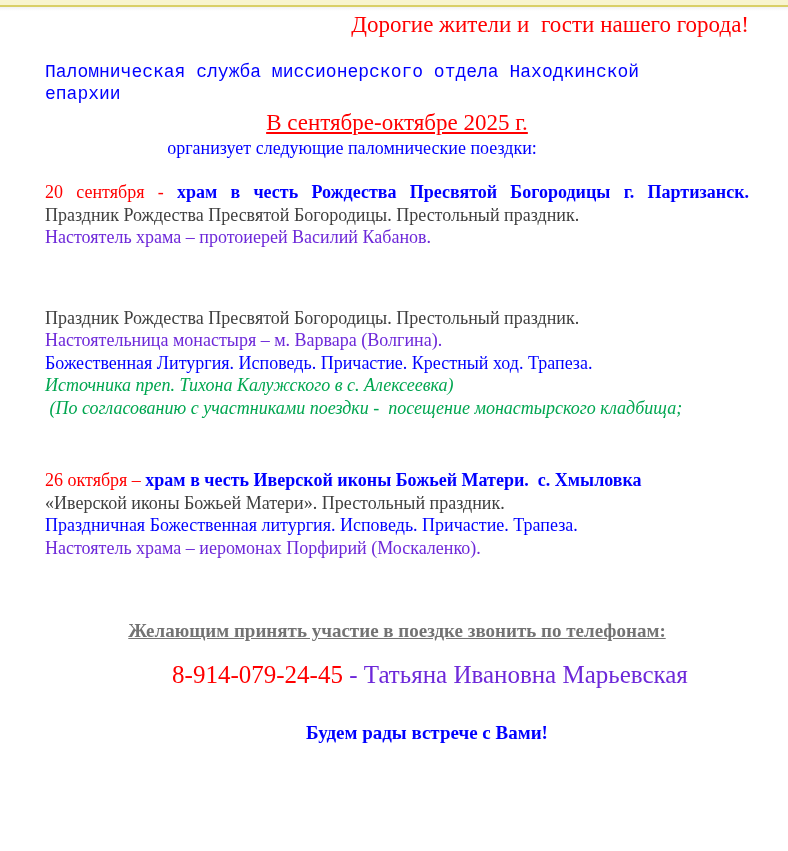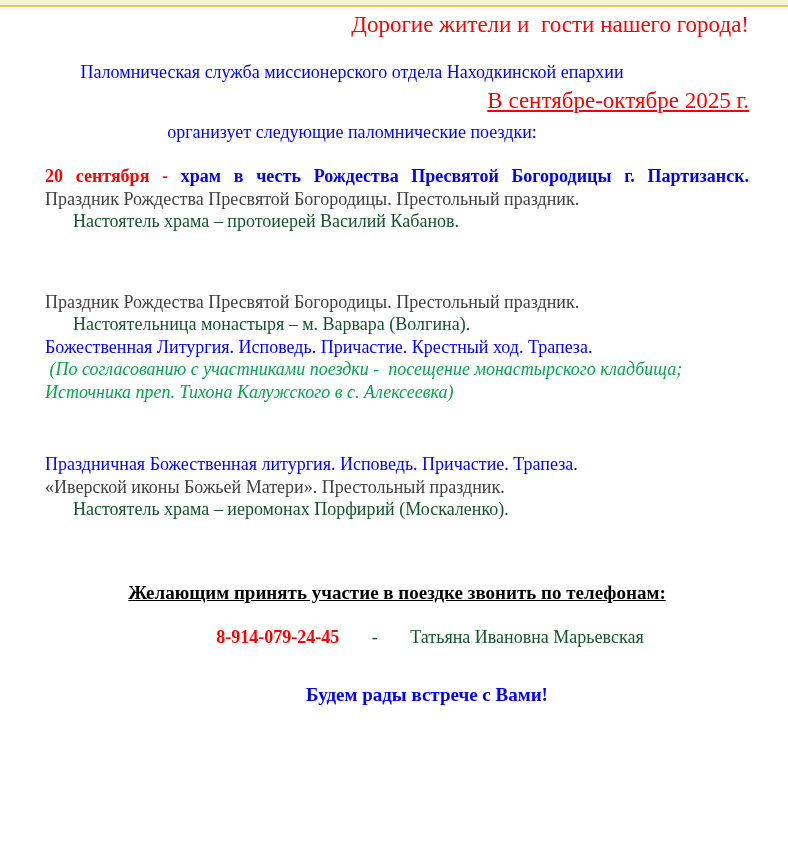--- a/index.html
+++ b/index.html
@@ -21,55 +21,56 @@
     background: linear-gradient(#f1f1f4, #ffffff);
   }
   .content {
     padding: 0 39px 0 45px;
   }
   p { margin: 0; white-space: pre-wrap; }
 
   
   .red { color: #404040; }
   .blue { color: #0000ff; }
-  .green { color: #14532d; margin-left: 28px; }
-  .red-bold { color: #ff0000; font-weight: bold; }
+  .green { color: #6d28d9; }
+  .red-bold { color: #ff0000; font-weight: normal; }
   .blue-bold { color: #0000ff; font-weight: bold; }
   .green-italic { color: #00a650; font-style: italic; }
   .blue-bold-underline { color: #0000ff; font-weight: bold; text-decoration: underline; }
 
   
   .greeting {
     text-align: right;
     color: #ff0000;
     font-size: 23px;
     line-height: 28px;
   }
   .org {
-    text-align: center;
+    text-align: left;
     color: #0000ff;
     font-size: 18px;
     line-height: 22px;
     margin-top: 22px;
     padding-right: 90px;
+    font-family: Liberation Mono, monospace;
   }
   .period {
-    text-align: right;
+    text-align: center;
     color: #ff0000;
     font-size: 23px;
     line-height: 28px;
     margin-top: 4px;
     text-decoration: underline;
   }
   .intro {
     text-align: center;
     color: #0000ff;
     font-size: 18px;
     line-height: 22px;
-    margin-top: 6px;
+    margin-top: 0;
     padding-right: 90px;
   }
 
   
   #trips { margin-top: 22px; }
   .trip:nth-child(2) { margin-top: 58px; }
   .trip:nth-child(3) { margin-top: 50px; }
   .line {
     font-size: 18px;
     line-height: 22.5px;
@@ -77,30 +78,30 @@
   .title-line { font-weight: bold; }
   .justify-last {
     text-align: justify;
     text-align-last: justify;
   }
 
   
   .phones-heading {
     text-align: center;
     margin-top: 60px;
-    color: #000000;
+    color: #737373;
     font-weight: bold;
     text-decoration: underline;
     font-size: 19px;
     line-height: 24px;
   }
   .phone-line {
     text-align: center;
     margin-top: 20px;
-    font-size: 18px;
+    font-size: 25px;
     line-height: 24px;
     padding-left: 66px;
   }
   .closing {
     text-align: center;
     margin-top: 34px;
     color: #0000ff;
     font-weight: bold;
     font-size: 19px;
     line-height: 24px;
@@ -123,26 +124,27 @@
     <div id="trips">
         <div class="trip">
           <p class="line title-line justify-last"><span class="red-bold">20 сентября - </span><span class="blue-bold">храм в честь Рождества Пресвятой Богородицы г. Партизанск.</span></p>
           <p class="line red">Праздник Рождества Пресвятой Богородицы. Престольный праздник.</p>
           <p class="line green">Настоятель храма – протоиерей Василий Кабанов.</p>
         </div>
         <div class="trip">
           <p class="line red">Праздник Рождества Пресвятой Богородицы. Престольный праздник.</p>
           <p class="line green">Настоятельница монастыря – м. Варвара (Волгина).</p>
           <p class="line blue">Божественная Литургия. Исповедь. Причастие. Крестный ход. Трапеза.</p>
+          <p class="line green-italic">Источника преп. Тихона Калужского в с. Алексеевка)</p>
           <p class="line green-italic"> (По согласованию с участниками поездки -  посещение монастырского кладбища;</p>
-          <p class="line green-italic">Источника преп. Тихона Калужского в с. Алексеевка)</p>
         </div>
         <div class="trip">
+          <p class="line title-line"><span class="red-bold">26 октября – </span><span class="blue-bold">храм в честь Иверской иконы Божьей Матери.  с. Хмыловка</span></p>
+          <p class="line red">«Иверской иконы Божьей Матери». Престольный праздник.</p>
           <p class="line blue">Праздничная Божественная литургия. Исповедь. Причастие. Трапеза.</p>
-          <p class="line red">«Иверской иконы Божьей Матери». Престольный праздник.</p>
           <p class="line green">Настоятель храма – иеромонах Порфирий (Москаленко).</p>
         </div>
       </div>
 
     <p class="phones-heading">Желающим принять участие в поездке звонить по телефонам:</p>
     <p class="phone-line" id="phone-line"><span class="red-bold">8-914-079-24-45</span><span class="green"> - </span><span class="green">Татьяна Ивановна Марьевская</span></p>
     <p class="closing">Будем рады встрече с Вами!</p>
   </div>
 </div>
 

